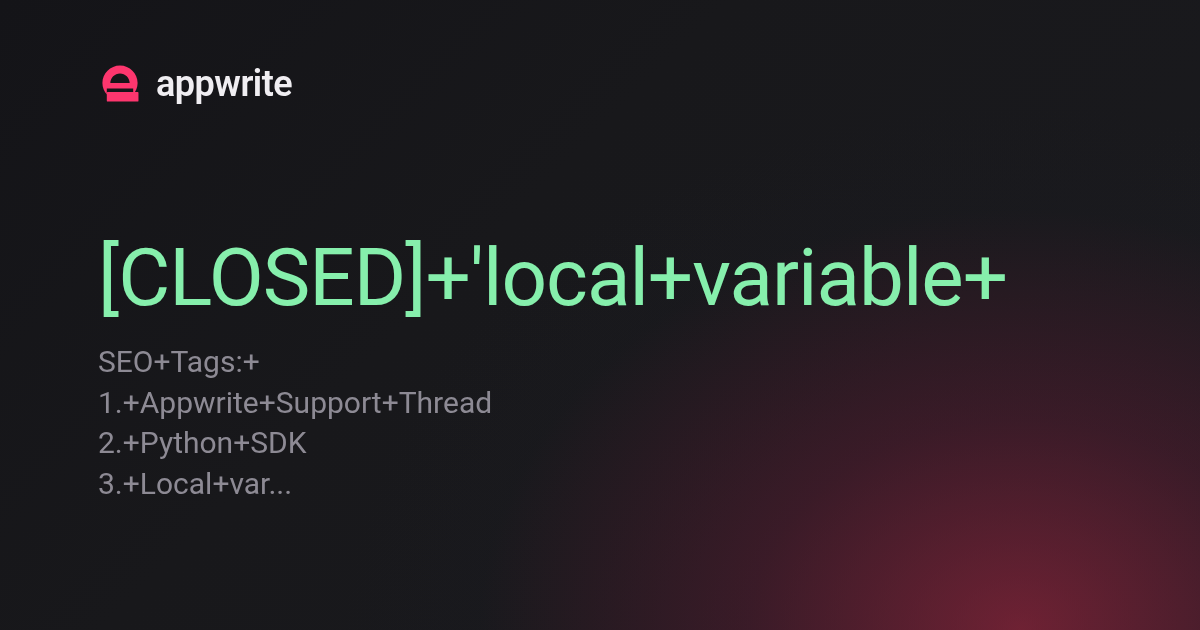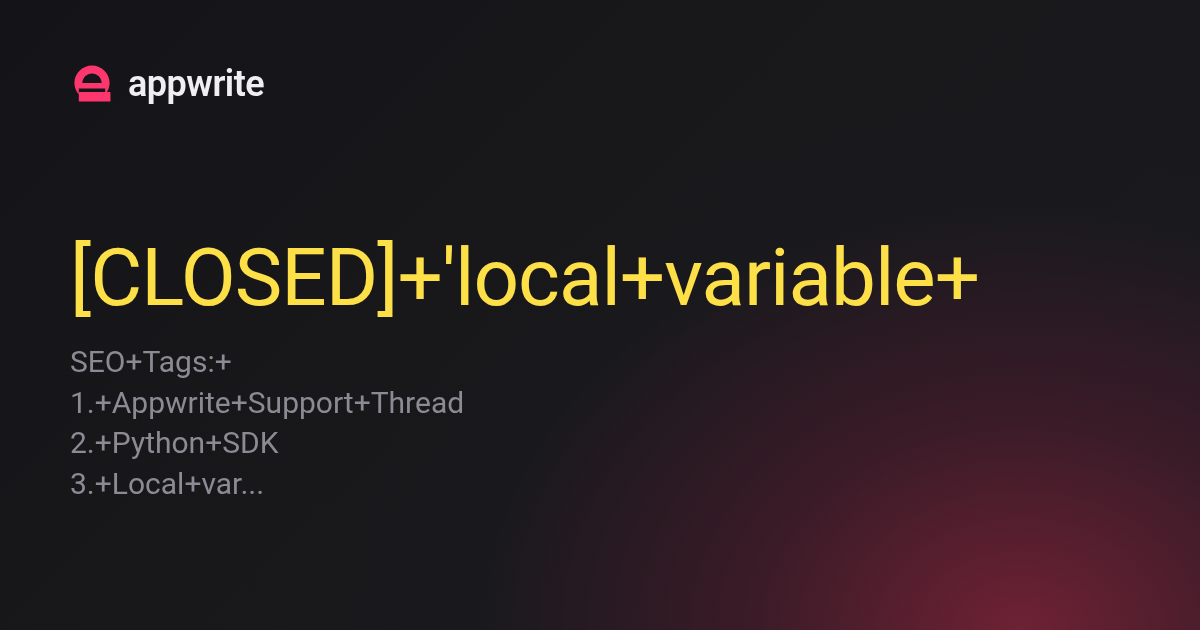--- a/index.html
+++ b/index.html
@@ -27,21 +27,21 @@
     .background-base {
       position: absolute;
       inset: 0;
       background: linear-gradient(135deg, #141418 0%, #18181b 40%, #1a1a1e 100%);
       z-index: -1;
     }
     
     .content {
       position: relative;
       z-index: 1;
-      padding: 62px 70px;
+      padding: 62px 98px;
       height: 100%;
       display: flex;
       flex-direction: column;
     }
     
     .logo-row {
       display: flex;
       align-items: center;
       gap: 14px;
     }
@@ -59,21 +59,21 @@
       letter-spacing: -0.5px;
     }
     
     .main-area {
       margin-top: 128px;
     }
     
     .title {
       font-size: 80px;
       font-weight: 400;
-      color: #fde047;
+      color: #86efac;
       letter-spacing: -1px;
       white-space: nowrap;
       line-height: 1.1;
     }
     
     .description {
       margin-top: 20px;
       font-size: 30px;
       font-weight: 400;
       color: #8d8a94;

